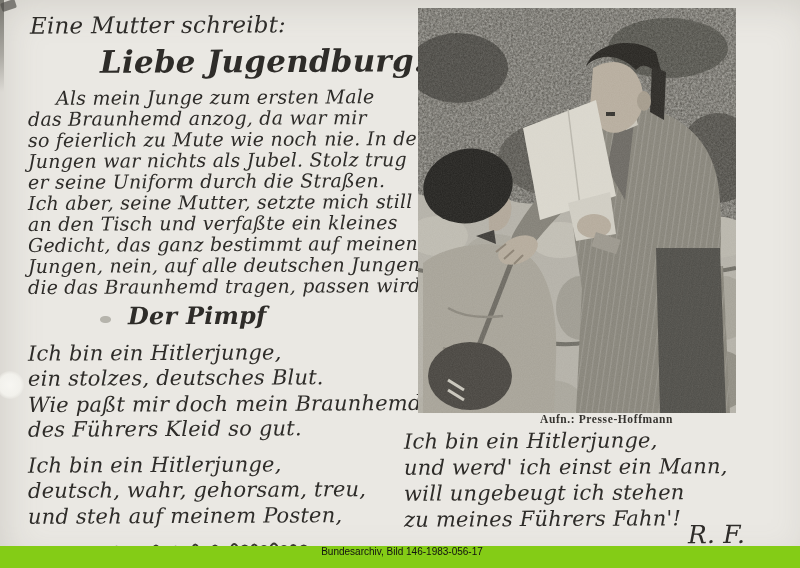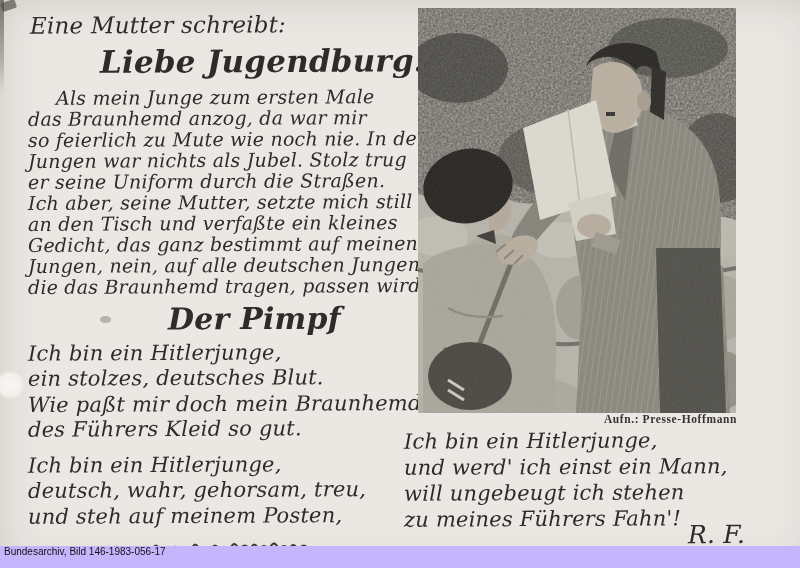--- a/index.html
+++ b/index.html
@@ -20,43 +20,42 @@
     color:#2e2c29;
     white-space:nowrap;
     letter-spacing:.2px;
     line-height:1;
     transform:rotate(-.3deg);
   }
   .hw-intro{left:30px;top:14px;font-size:23px;}
   .hw-salutation{left:100px;top:46px;font-size:31px;font-weight:700;}
   .hw-body{left:28px;font-size:19px;}
   .hw-body.indent{left:56px;}
-  .hw-title{left:128px;top:304px;font-size:30px;font-weight:700;margin-left:40px;}
+  .hw-title{left:128px;top:304px;font-size:24px;font-weight:700;}
   .hw-stanza{left:28px;font-size:21px;}
   .hw-right{left:404px;font-size:21px;}
   .hw-sign{left:688px;top:522px;font-size:25px;text-align:center;}
   
   #photo{
     position:absolute;left:418px;top:8px;width:318px;height:405px;
     background:#b3b0a7;
   }
   #photo svg{display:block;width:100%;height:100%;}
   .photo-credit{
     position:absolute;left:540px;top:413px;width:197px;
-    text-align:right;
     font-family:"Liberation Serif","DejaVu Serif",serif;
     font-weight:700;font-size:11.5px;letter-spacing:.6px;color:#35332f;
   }
   
   #footer{
     position:absolute;left:0;top:546px;width:800px;height:22px;
-    background:#c4b5fd;
+    background:#84cc16;
     font-family:"Liberation Sans","DejaVu Sans",sans-serif;
     font-size:10px;line-height:10.5px;color:#111;
-    padding:1px 0 0 4px;box-sizing:border-box;
+    padding:1px 0 0 4px;box-sizing:border-box;text-align:center;
   }
   
   .edge-strip{
     position:absolute;left:0;top:0;width:4px;height:92px;
     background:linear-gradient(to bottom,#57564f,#9a9891 60%,rgba(160,158,150,0));
     opacity:.75;
   }
   .corner-mark{
     position:absolute;left:1px;top:1px;width:15px;height:9px;
     background:#4c4a45;opacity:.65;transform:rotate(-18deg);border-radius:2px;

